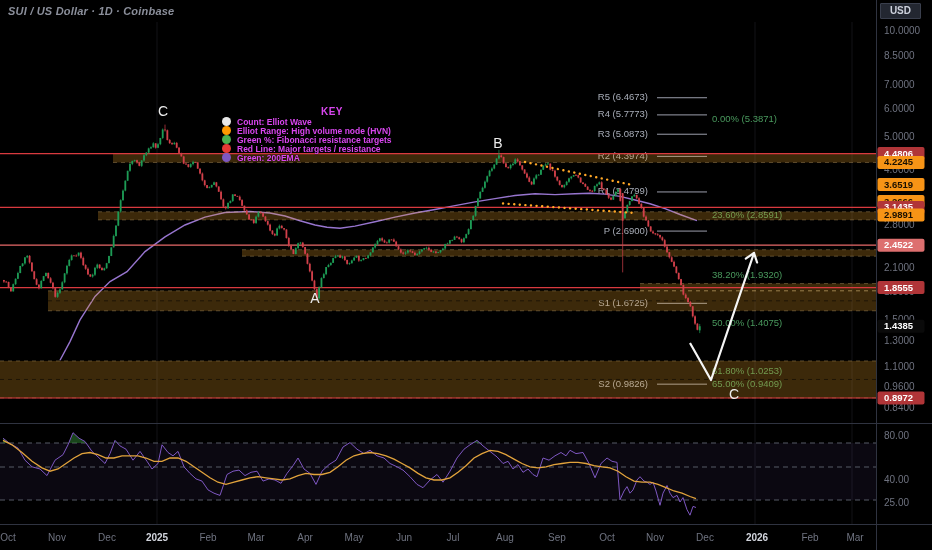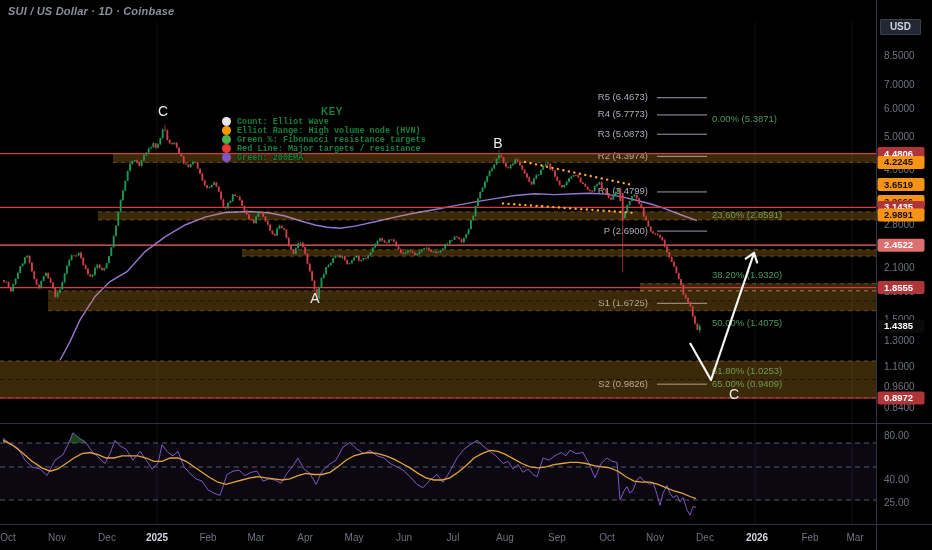--- a/index.html
+++ b/index.html
@@ -1,24 +1,24 @@
 <!DOCTYPE html>
 <html><head>
 <meta charset="utf-8">
 <style>
   html,body{margin:0;padding:0;background:#000;width:932px;height:550px;overflow:hidden;}
   #app{position:relative;width:932px;height:550px;background:#000;font-family:"Liberation Sans",sans-serif;}
   #chart{position:absolute;left:0;top:0;}
   #symbol-title{position:absolute;left:8px;top:5px;font-size:11px;font-weight:600;color:#8b8f9b;letter-spacing:.2px;font-style:italic;}
-  #usd-btn{position:absolute;right:11px;top:19px;background:#232731;border:1px solid #3a3f4d;border-radius:1px;color:#cdd1dc;font-size:10px;font-weight:700;padding:1px 9px 2px;}
-  #key-legend{position:absolute;left:222px;top:106px;color:#15803d;}
+  #usd-btn{position:absolute;right:11px;top:3px;background:#232731;border:1px solid #3a3f4d;border-radius:1px;color:#cdd1dc;font-size:10px;font-weight:700;padding:1px 9px 2px;}
+  #key-legend{position:absolute;left:222px;top:106px;color:#d946ef;}
   #key-title{font-size:10px;font-weight:700;text-align:center;width:220px;letter-spacing:.5px;}
   .key-row{display:flex;align-items:center;height:9px;margin-top:0px;}
   .key-dot{width:9px;height:9px;border-radius:50%;margin-right:6px;flex:0 0 9px;}
-  .key-txt{font-size:8.5px;font-weight:700;white-space:nowrap;text-shadow:0 0 2px #000;font-family:Liberation Mono, monospace;}
+  .key-txt{font-size:8.5px;font-weight:700;white-space:nowrap;text-shadow:0 0 2px #000;}
   svg text{font-family:"Liberation Sans",sans-serif;}
 </style>
 </head>
 <body>
 <div id="app">
 
 <svg id="chart" width="932" height="550">
       <line x1="157" y1="22" x2="157" y2="524" stroke="rgba(150,160,180,0.12)" stroke-width="1"></line>
       <line x1="755" y1="22" x2="755" y2="524" stroke="rgba(150,160,180,0.12)" stroke-width="1"></line>
       <line x1="852" y1="22" x2="852" y2="524" stroke="rgba(150,160,180,0.12)" stroke-width="1"></line>

